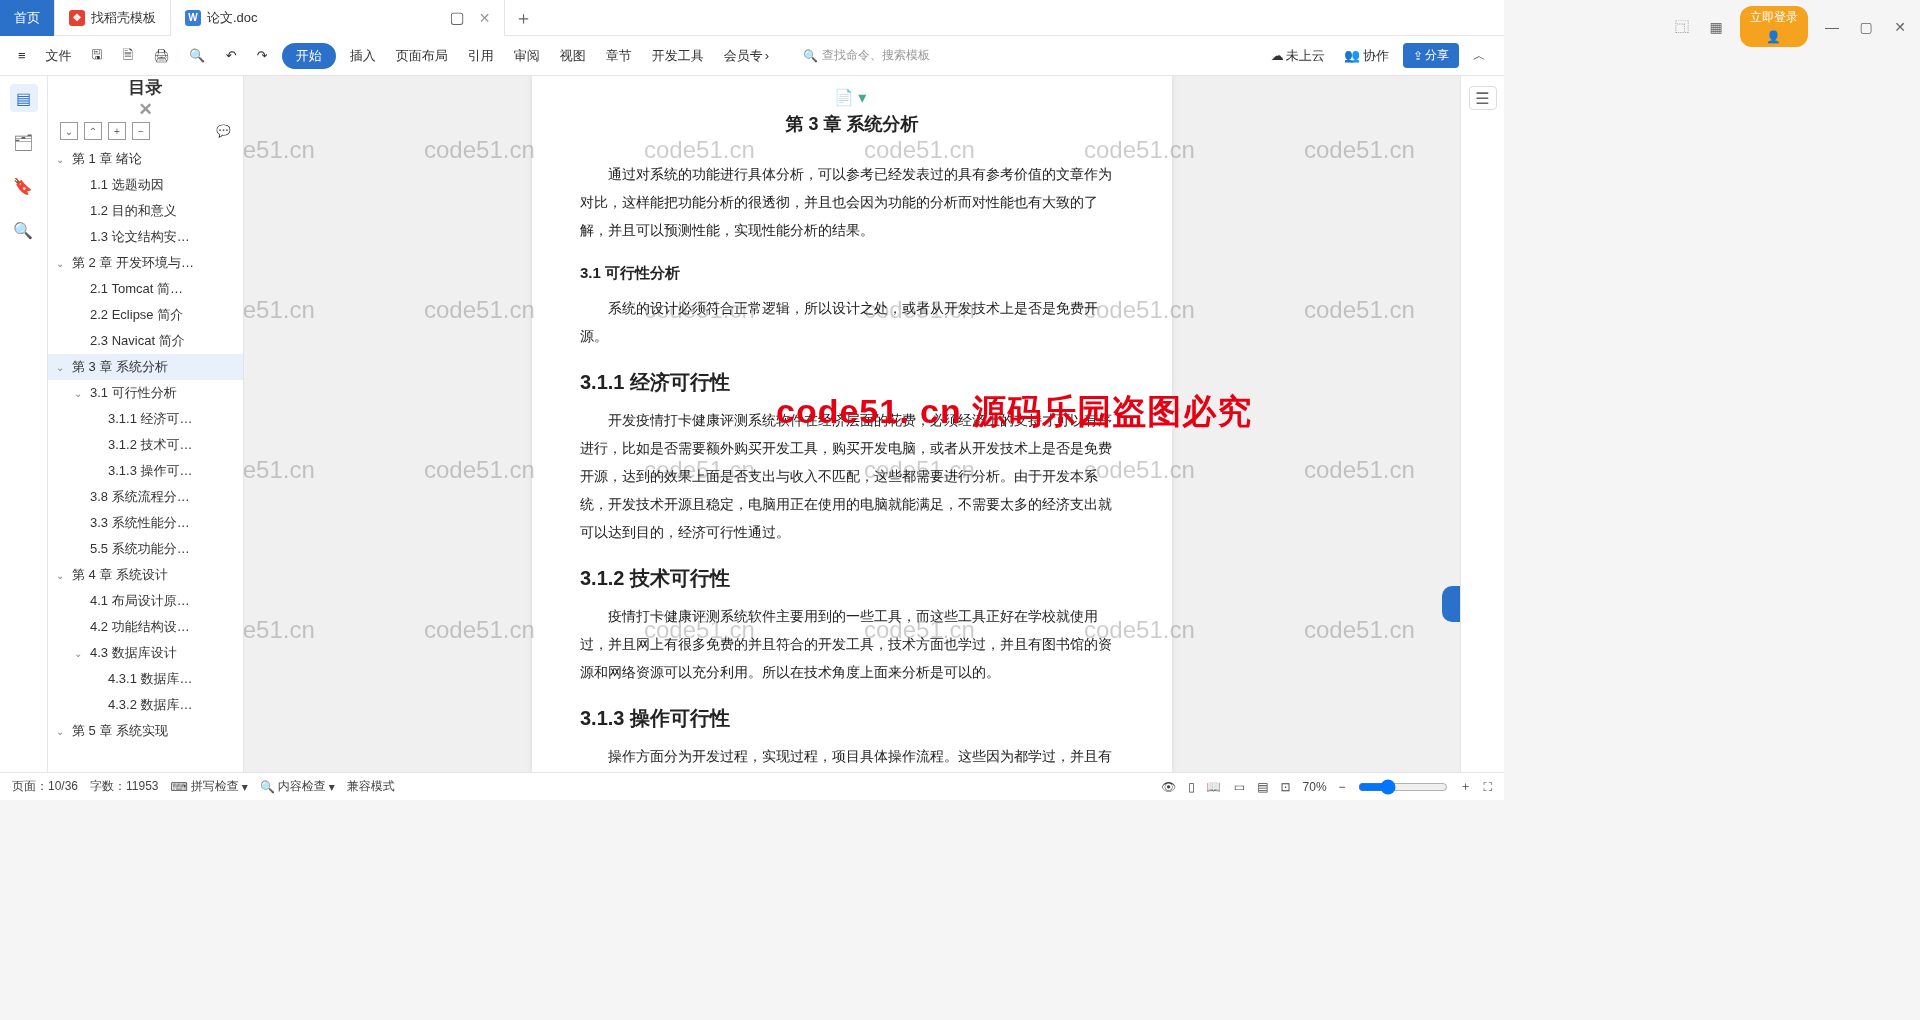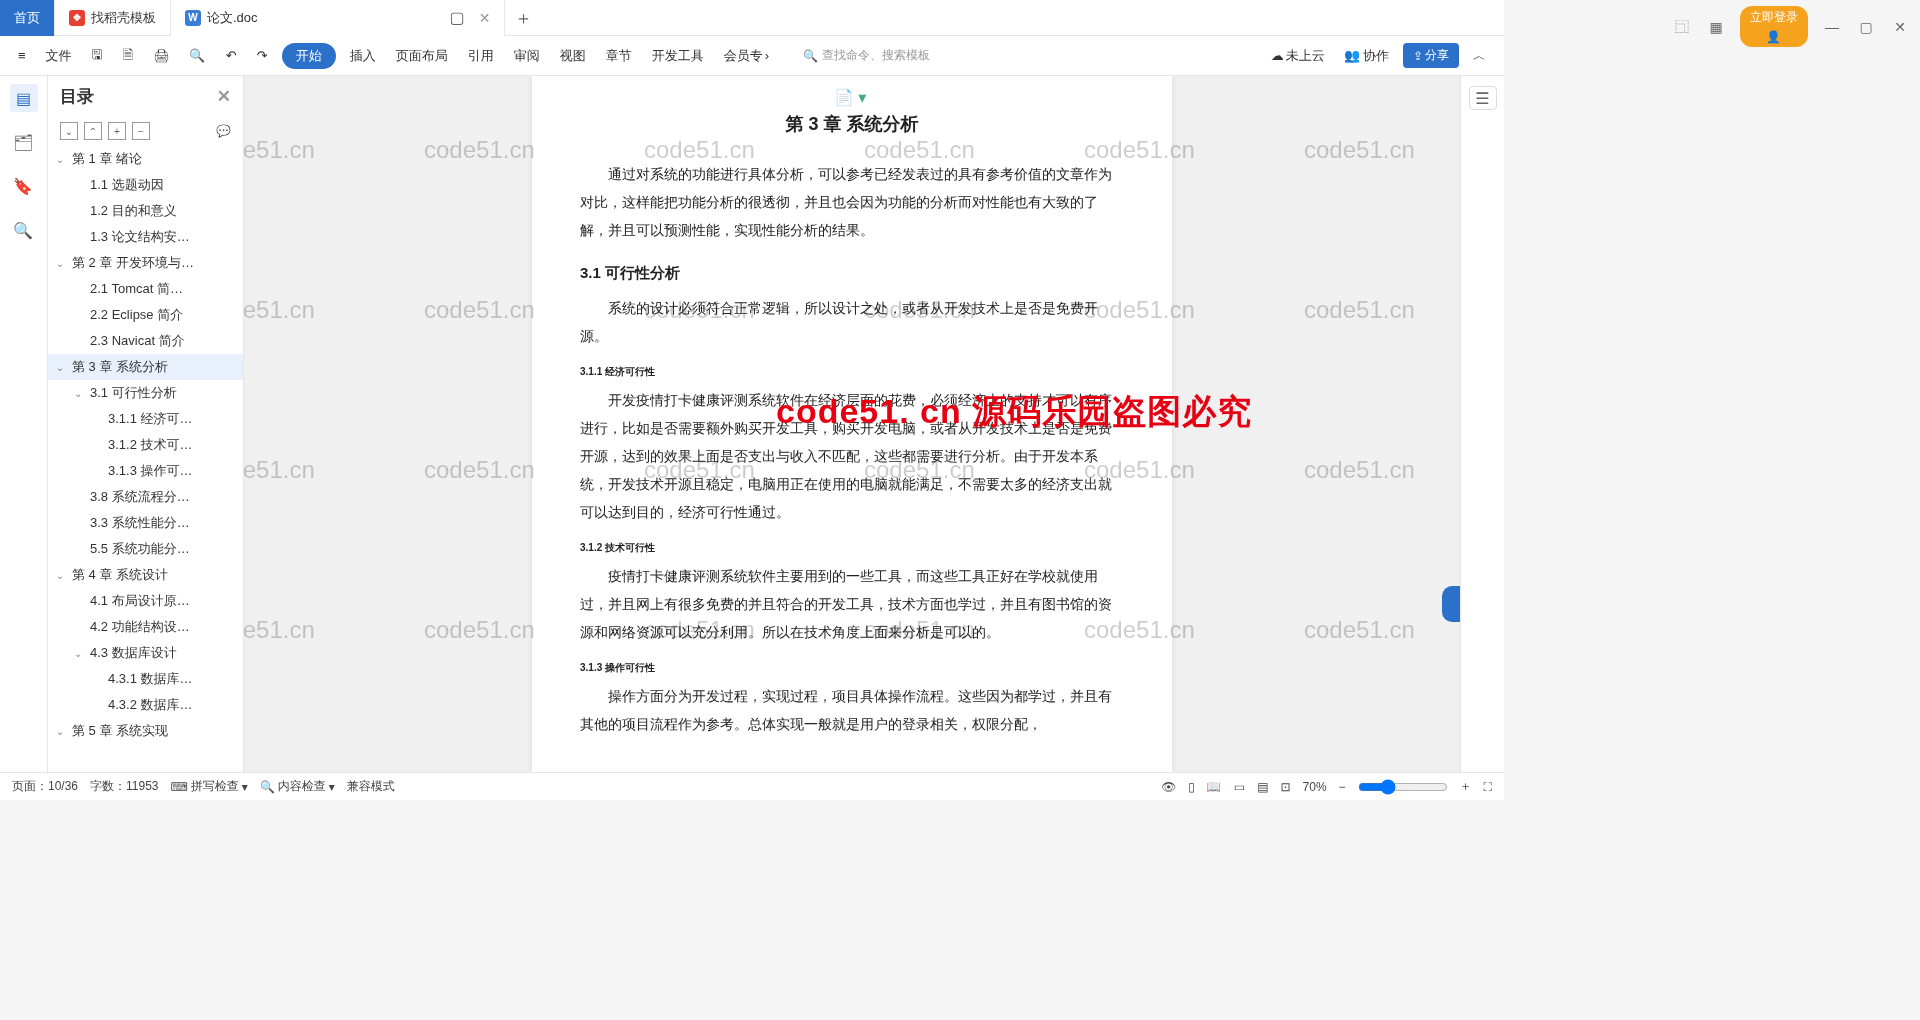--- a/index.html
+++ b/index.html
@@ -19,36 +19,36 @@
 .rbtn { padding: 4px 6px; cursor: pointer; display: flex; align-items: center; gap: 2px; }
 .rbtn.pill { background: #2b70c9; color: #fff; border-radius: 14px; padding: 4px 14px; }
 .rbtn.share { background: #2b70c9; color: #fff; border-radius: 4px; padding: 4px 10px; font-size: 12px; }
 .rspacer { flex: 1; }
 .searchbox { color: #999; font-size: 12px; display: flex; align-items: center; gap: 4px; margin-left: 20px; }
 .main { flex: 1; display: flex; overflow: hidden; }
 .leftrail { width: 48px; background: #fff; border-right: 1px solid #e5e5e5; display: flex; flex-direction: column; align-items: center; padding-top: 8px; gap: 16px; }
 .rail-btn { width: 28px; height: 28px; display: flex; align-items: center; justify-content: center; color: #666; cursor: pointer; border-radius: 4px; }
 .rail-btn.active { background: #e8f0fb; color: #2b70c9; }
 .outline { width: 196px; background: #fff; border-right: 1px solid #e5e5e5; display: flex; flex-direction: column; }
-.outline-head { height: 40px; display: flex; align-items: center; justify-content: space-between; padding: 0 12px; font-size: 17px; font-weight: 600; color: #333; }
+.outline-head { height: 40px; display: flex; align-items: center; justify-content: space-between; padding: 0 12px; font-size: 17px; font-weight: 600; color: #333; flex-direction: column; }
 .outline-tools { height: 30px; display: flex; align-items: center; gap: 8px; padding: 0 12px; color: #666; font-size: 12px; justify-content: space-between; }
 .otools-left { display: flex; gap: 6px; }
 .obox { width: 18px; height: 18px; border: 1px solid #999; display: flex; align-items: center; justify-content: center; font-size: 10px; cursor: pointer; }
 .outline-list { flex: 1; overflow-y: auto; font-size: 13px; color: #333; }
 .onode { display: flex; align-items: center; height: 26px; padding-left: 8px; cursor: pointer; white-space: nowrap; overflow: hidden; text-overflow: ellipsis; }
 .onode.selected { background: #e8f0fb; }
 .onode .chev { width: 16px; color: #888; font-size: 10px; }
 .onode.d1 { padding-left: 8px; }
 .onode.d2 { padding-left: 26px; }
 .onode.d3 { padding-left: 44px; }
 .workspace { flex: 1; background: #f0f0f0; position: relative; overflow: hidden; display: flex; justify-content: center; }
 .page { width: 640px; background: #fff; margin-top: 0; box-shadow: 0 0 6px rgba(0,0,0,.1); padding: 30px 48px; font-size: 14px; color: #222; line-height: 2; }
 .page h2 { font-size: 18px; font-weight: 700; text-align: center; margin-bottom: 18px; }
 .page h3 { font-size: 15px; font-weight: 700; margin: 14px 0 6px; }
-.page h4 { font-size: 10px; font-weight: 700; margin: 12px 0 4px; }
+.page h4 { font-size: 20px; font-weight: 700; margin: 12px 0 4px; }
 .page p { text-indent: 2em; margin-bottom: 4px; }
 .page-ico { position: absolute; left: 590px; top: 12px; color: #4a8; font-size: 16px; }
 .rightpane { width: 44px; background: #fff; border-left: 1px solid #e5e5e5; display: flex; flex-direction: column; align-items: center; padding-top: 10px; }
 .rpane-btn { width: 28px; height: 24px; display: flex; align-items: center; justify-content: center; color: #666; border: 1px solid #ddd; border-radius: 4px; cursor: pointer; }
 .statusbar { height: 28px; background: #fff; border-top: 1px solid #e5e5e5; display: flex; align-items: center; padding: 0 12px; font-size: 12px; color: #444; gap: 12px; }
 .sbtn { display: flex; align-items: center; gap: 3px; cursor: pointer; }
 .sspacer { flex: 1; }
 .watermark { position: absolute; inset: 0; pointer-events: none; background-repeat: repeat; }
 .wm-text { position: absolute; color: rgba(0,0,0,.2); font-size: 24px; white-space: nowrap; }
 .wm-red { position: absolute; color: #e60012; font-size: 34px; font-weight: 700; left: 532px; top: 313px; letter-spacing: 1px; }

